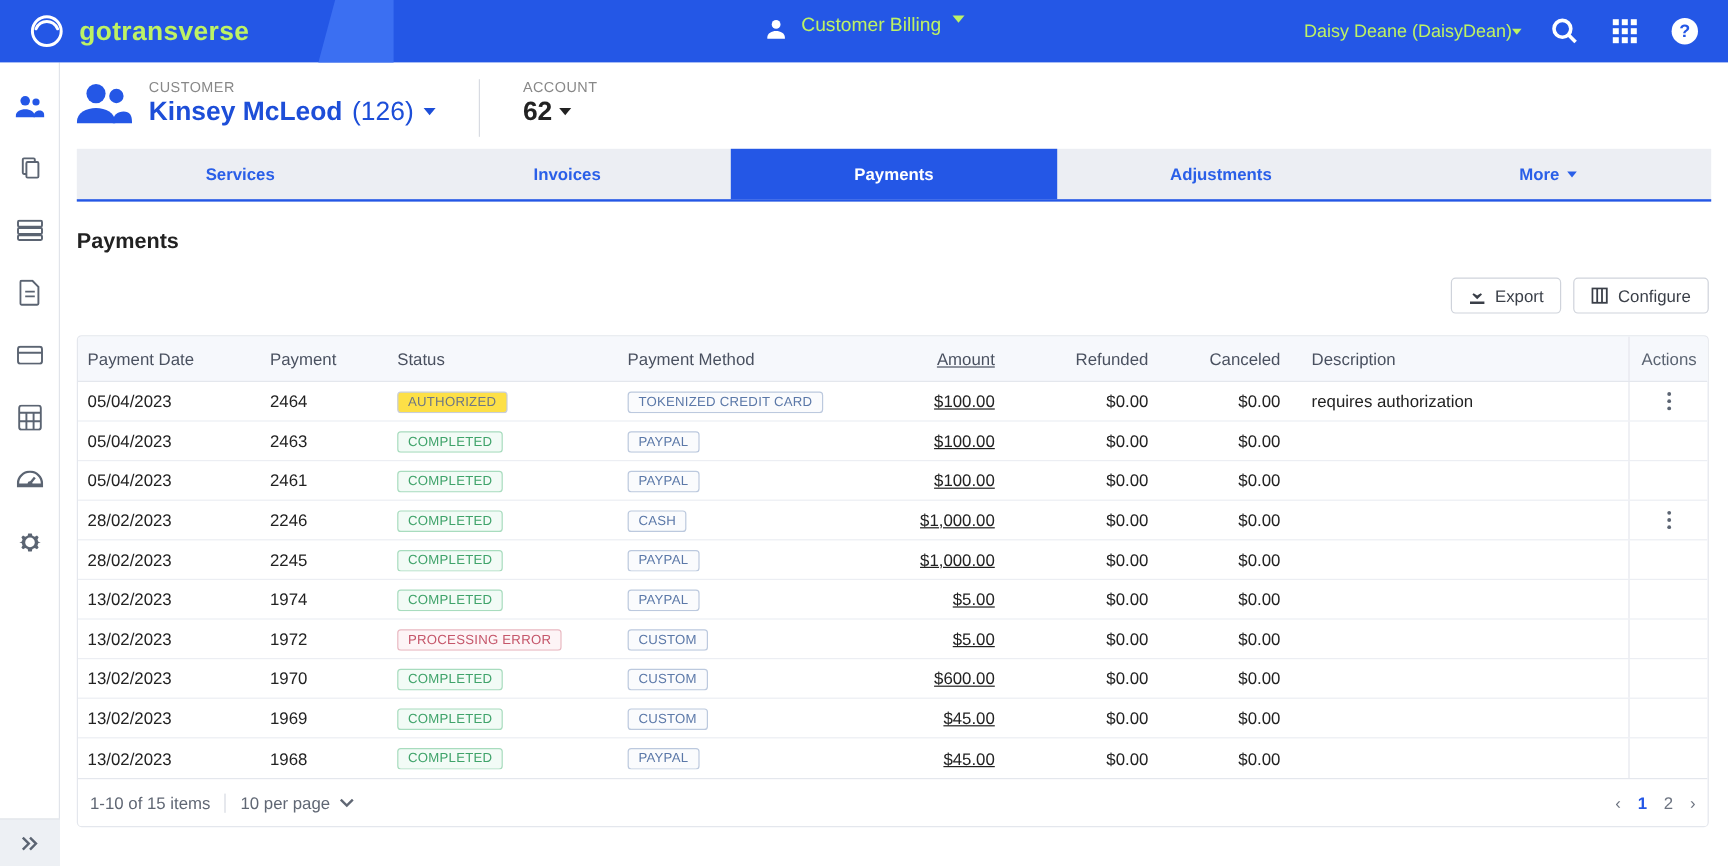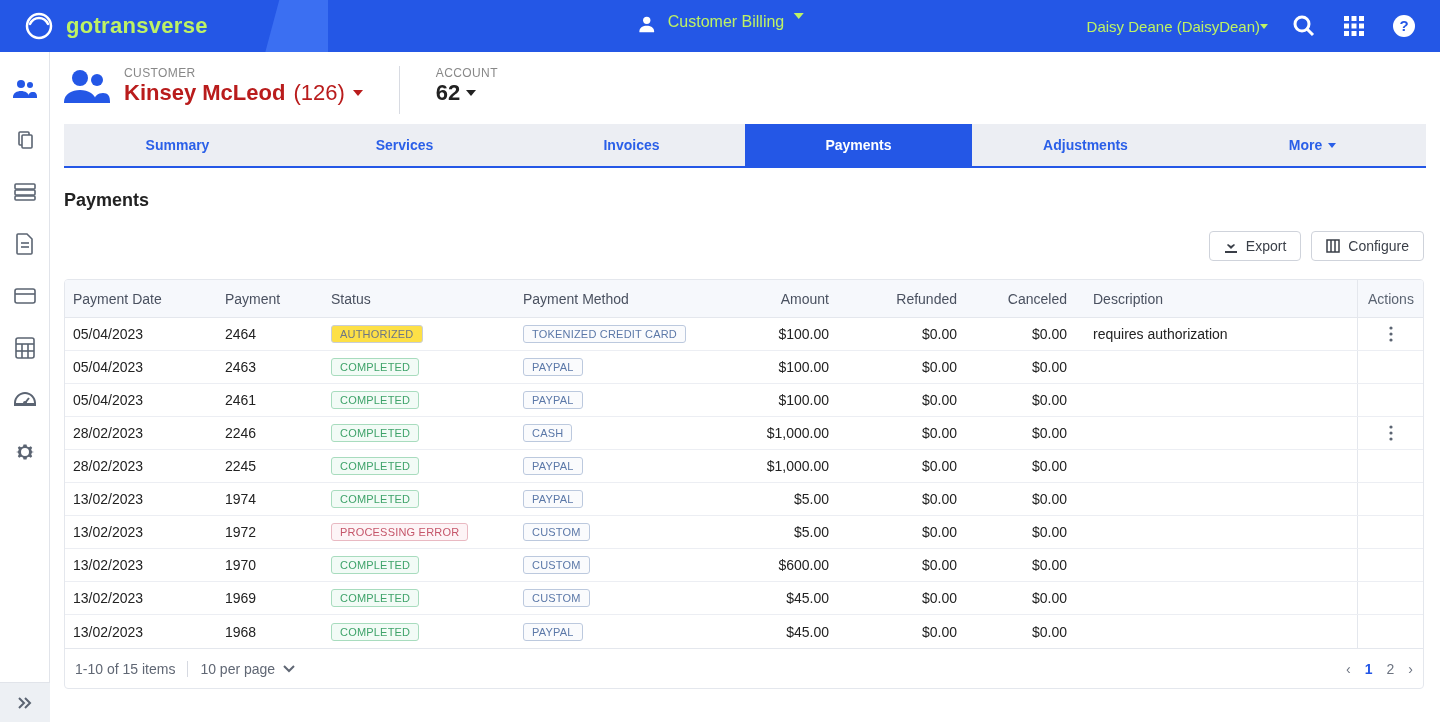--- a/index.html
+++ b/index.html
@@ -21,21 +21,21 @@
   .rail-item { width: 50px; height: 52px; display: flex; align-items: center; justify-content: center; color: #5b6472; cursor: pointer; }
   .rail-item.active { color: #2457e6; }
   .rail-spacer { flex: 1; }
   .rail-footer { width: 50px; height: 40px; display: flex; align-items: center; justify-content: center; background: #edf0f4; border-top: 1px solid #e1e4ea; color: #5b6472; cursor: pointer; }
   
   .main { flex: 1; display: flex; flex-direction: column; position: relative; overflow: hidden; }
   .header-row { display: flex; align-items: flex-start; padding: 14px 0 10px 14px; gap: 32px; }
   .cust-block { display: flex; align-items: center; gap: 14px; }
   .cust-icon { color: #2457e6; }
   .cust-meta .label { font-size: 12px; color: #888; letter-spacing: 0.4px; }
-  .cust-meta .name { font-size: 22px; font-weight: 700; color: #b91c1c; display: flex; align-items: center; gap: 8px; }
+  .cust-meta .name { font-size: 22px; font-weight: 700; color: #1d4ed8; display: flex; align-items: center; gap: 8px; }
   .cust-meta .name .num { font-weight: 400; }
   .divider-v { width: 1px; height: 48px; background: #d8dbe2; margin: 0 4px; }
   .acct-block .label { font-size: 12px; color: #888; letter-spacing: 0.4px; }
   .acct-block .val { font-size: 22px; font-weight: 700; display: flex; align-items: center; gap: 6px;}
   
   .tabs { display: flex; background: #eceef3; height: 44px; margin: 0 14px 0 14px; border-bottom: 2px solid #2457e6; }
   .tab { flex: 1; display: flex; align-items: center; justify-content: center; font-weight: 600; color: #2a5fe8; cursor: pointer; gap: 6px; }
   .tab.active { background: #2457e6; color: #fff; }
   
   .content-scroll { flex: 1; overflow-y: scroll; padding: 0 0 0 14px; margin-right: 2px; }
@@ -50,21 +50,21 @@
   
   .tbl { width: 100%; border: 1px solid #e4e7ed; border-radius: 4px; overflow: hidden; }
   .tbl-head { display: flex; background: #f6f8fc; border-bottom: 1px solid #e4e7ed; height: 38px; align-items: center; font-size: 14px; color: #4a5160; }
   .tbl-row { display: flex; height: 33px; align-items: center; border-bottom: 1px solid #eceef3; font-size: 14px; }
   .tbl-row:last-child { border-bottom: none; }
   .col { padding: 0 8px; overflow: hidden; text-overflow: ellipsis; white-space: nowrap; }
   .col-date   { width: 152px; }
   .col-pay    { width: 106px; }
   .col-status { width: 192px; }
   .col-method { width: 232px; }
-  .col-amt    { width: 100px; text-align: right; padding-right: 18px;}
+  .col-amt    { width: 100px; text-align: right; padding-right: 18px; text-decoration: underline;}
   .col-ref    { width: 128px; text-align: right; padding-right: 18px;}
   .col-can    { width: 110px; text-align: right; padding-right: 18px; }
   .col-desc   { flex: 1; border-left: 0; }
   .col-act    { width: 66px; text-align: center; border-left: 1px solid #e4e7ed; height: 100%; display:flex; align-items:center; justify-content:center; cursor: pointer; color:#5b6472; }
   .tbl-head .col-act { border-left: 1px solid #e4e7ed; display:flex; align-items:center; justify-content:flex-start; padding-left:10px; cursor:default; }
   .pill { display: inline-block; border: 1px solid; font-size: 11px; padding: 2px 8px; border-radius: 3px; letter-spacing: 0.2px; }
   .pill.gray  { color: #6d7685; border-color: #c9ced8; background: #fde047; }
   .pill.green { color: #3fa36a; border-color: #a8dcbe; background: #f2fbf6; }
   .pill.red   { color: #c5566a; border-color: #e9b9c2; background: #fdf4f6; }
   .pill.blue  { color: #5b78a8; border-color: #bcc9de; background: #fafbfd; }
@@ -225,23 +225,20 @@
       <div class="acct-block">
         <div class="label">ACCOUNT</div>
         <div class="val">
           <span>62</span>
           <span class="caret-down"></span>
         </div>
       </div>
     </div>
 
     <div class="tabs">
-      <div class="tab">
-          <span>Summary</span>
-        </div>
       <div class="tab">
           <span>Services</span>
         </div>
       <div class="tab">
           <span>Invoices</span>
         </div>
       <div class="tab active">
           <span>Payments</span>
         </div>
       <div class="tab">

